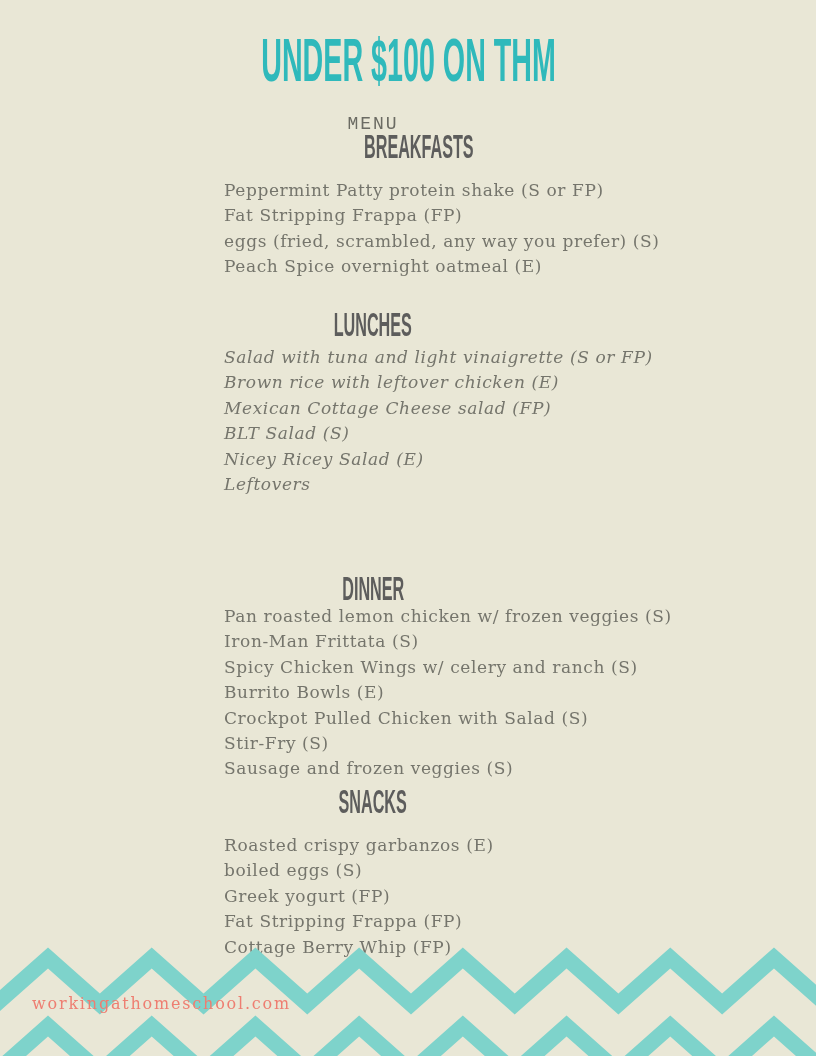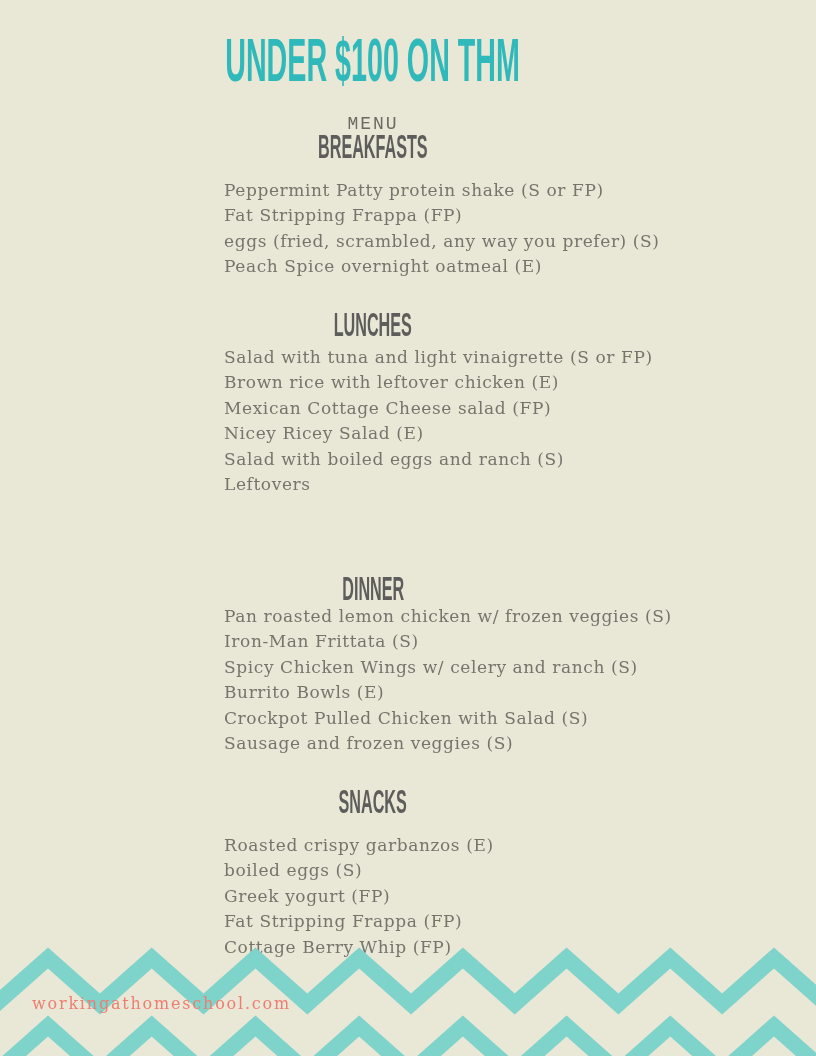--- a/index.html
+++ b/index.html
@@ -18,21 +18,21 @@
     width: 746px; 
     text-align: center;
     white-space: nowrap;
   }
 
   .condensed {
     display: inline-block;
     white-space: nowrap;
   }
 
-  .page-title { top: 34px; line-height: 52px; }
+  .page-title { top: 34px; line-height: 52px; padding-left: 36px; }
   .page-title .condensed {
     font-family: "Liberation Sans", sans-serif;
     font-weight: bold;
     font-size: 61px;
     color: var(--title-teal, #2fb9bb);
     transform: scaleX(0.47);
     transform-origin: 50% 50%;
     letter-spacing: 0px;
   }
 
@@ -47,37 +47,37 @@
 
   .section-heading { line-height: 26px; }
   .section-heading .condensed {
     font-family: "Liberation Sans", sans-serif;
     font-weight: bold;
     font-size: 33px;
     color: var(--heading-gray, #5d5d5c);
     transform: scaleX(0.49);
     transform-origin: 50% 50%;
   }
-  .heading-breakfasts { top: 134px; }
+  .heading-breakfasts { top: 134px; padding-left: 46px; }
   .heading-lunches    { top: 312px; }
   .heading-dinner     { top: 576px; }
   .heading-snacks     { top: 789px; text-align: center; }
 
   .items-list {
     position: absolute;
     left: 224px;
     font-family: "DejaVu Serif", serif;
     font-size: 17px;
     line-height: 25.4px;
     letter-spacing: 0.6px;
     color: var(--item-gray, #75756c);
     white-space: nowrap;
   }
   .list-breakfasts { top: 178px; }
-  .list-lunches    { top: 345px; }
+  .list-lunches    { top: 345px; font-style: italic; }
   .list-dinner     { top: 604px; }
   .list-snacks     { top: 833px; }
 
   .chevron-wrap {
     position: absolute;
     left: 0;
     bottom: 0;
     width: 816px;
     height: 116px;
     z-index: 1;
@@ -114,34 +114,35 @@
     <div>Peach Spice overnight oatmeal (E)</div>
   </div>
 
 <div class="centered section-heading heading-lunches">
   <span class="condensed">LUNCHES</span>
 </div>
 <div class="items-list list-lunches">
     <div>Salad with tuna and light vinaigrette (S or FP)</div>
     <div>Brown rice with leftover chicken (E)</div>
     <div>Mexican Cottage Cheese salad (FP)</div>
+    <div>BLT Salad (S)</div>
     <div>Nicey Ricey Salad (E)</div>
-    <div>Salad with boiled eggs and ranch (S)</div>
     <div>Leftovers</div>
   </div>
 
 <div class="centered section-heading heading-dinner">
   <span class="condensed">DINNER</span>
 </div>
 <div class="items-list list-dinner">
     <div>Pan roasted lemon chicken w/ frozen veggies (S)</div>
     <div>Iron-Man Frittata (S)</div>
     <div>Spicy Chicken Wings w/ celery and ranch (S)</div>
     <div>Burrito Bowls (E)</div>
     <div>Crockpot Pulled Chicken with Salad (S)</div>
+    <div>Stir-Fry (S)</div>
     <div>Sausage and frozen veggies (S)</div>
   </div>
 
 <div class="centered section-heading heading-snacks">
   <span class="condensed">SNACKS</span>
 </div>
 <div class="items-list list-snacks">
     <div>Roasted crispy garbanzos (E)</div>
     <div>boiled eggs (S)</div>
     <div>Greek yogurt (FP)</div>

